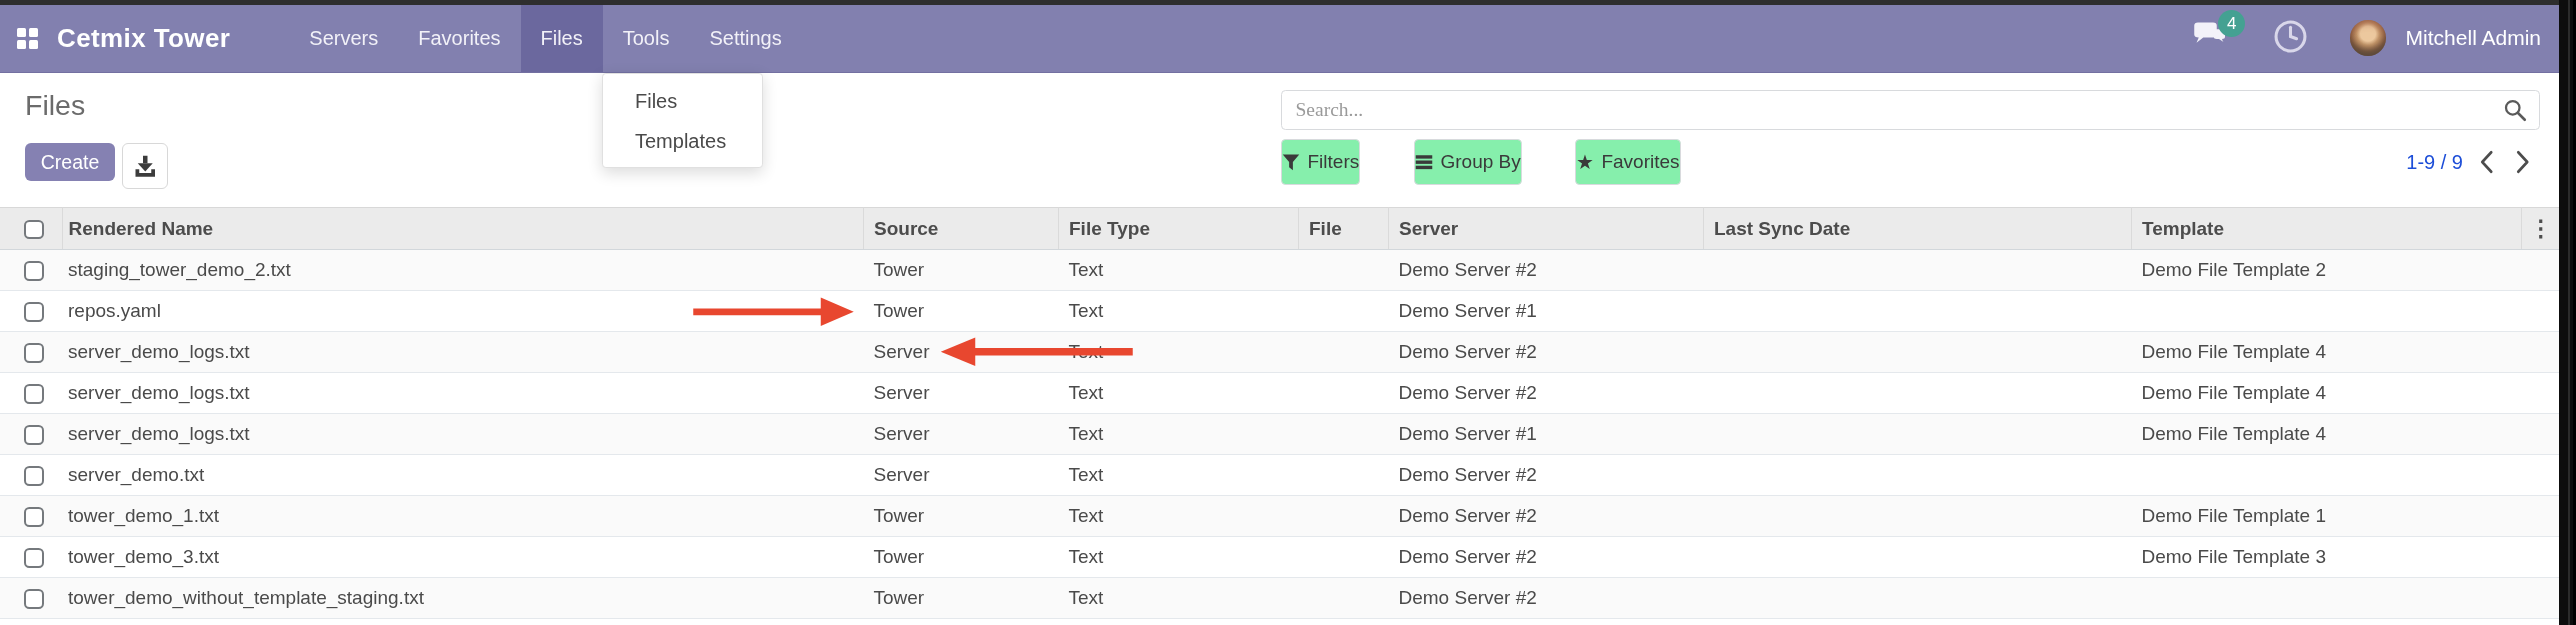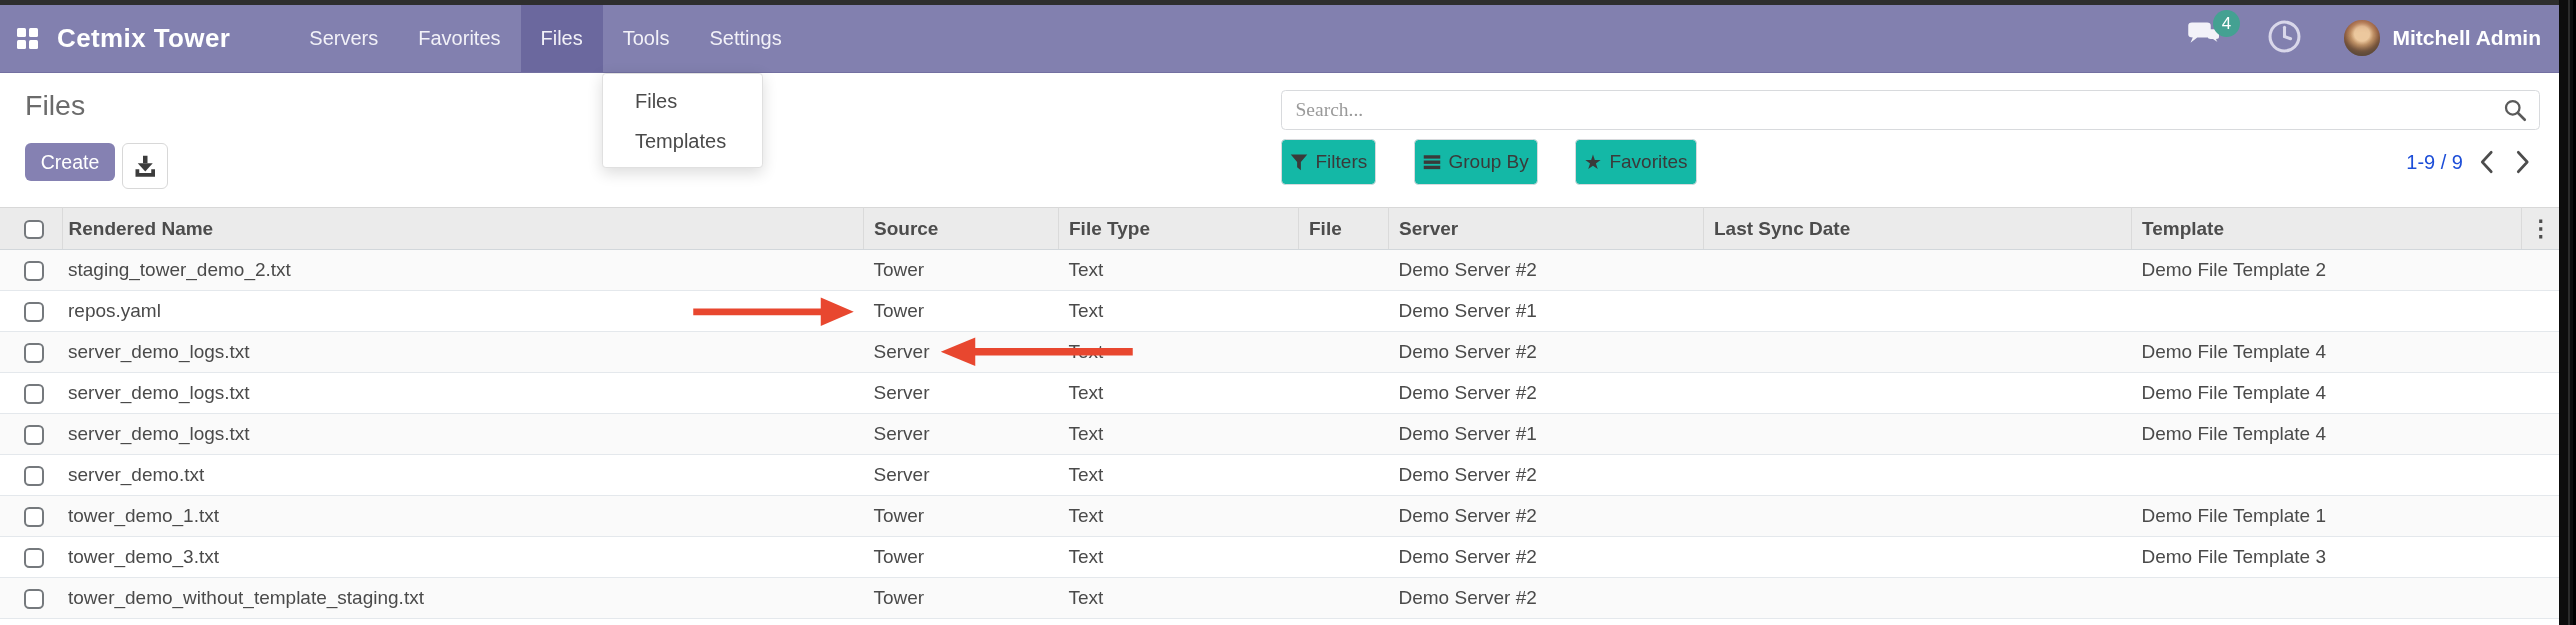--- a/index.html
+++ b/index.html
@@ -27,21 +27,21 @@
   #systray { margin-left:auto; margin-right:18px; display:flex; align-items:center; }
   #chat-wrap { position:relative; cursor:pointer; }
   #chat-badge { position:absolute; top:-10.5px; right:-19.5px; min-width:27px; height:27px;
                 background:#44a192; color:#fff; border-radius:13.5px; font-size:17px;
                 display:flex; align-items:center; justify-content:center; padding:0 4.5px; }
   #clock-wrap { margin-left:47px; cursor:pointer; }
   #avatar { margin-left:42px; width:36px; height:36px; border-radius:50%; cursor:pointer;
             background:
               radial-gradient(circle at 50% 38%, #ecc89e 0 26%, #c29468 40%, #8a5c3e 62%, #5a3a27 100%);
             box-shadow: inset 0 -10.5px 7.5px -4.5px rgba(70,70,60,.55), inset 0 7.5px 6px -3px rgba(150,80,60,.45); }
-  #user-name { margin-left:12px; font-size:21px; font-weight:700; cursor:pointer; }
+  #user-name { margin-left:20px; font-size:21px; font-weight:400; cursor:pointer; }
 
   
   #files-dropdown { left:602px; top:73px; width:161px; height:95px; background:#fff;
                     border:0.8px solid #e0e0e0; border-radius:3.8px; z-index:40;
                     box-shadow:0 4.5px 15px rgba(0,0,0,.14); padding-top:7.5px; }
   #files-dropdown .dd-item { height:40px; display:flex; align-items:center; padding-left:32px;
                              font-size:20px; color:#4a4a4a; cursor:pointer; }
 
   
   #page-title { left:25px; top:89px; font-size:28.5px; color:#6b6b6b; }
@@ -53,23 +53,23 @@
                   display:flex; align-items:center; justify-content:center; }
 
   
   #search-box { left:1281px; top:90px; width:1259px; height:40px; border:1.5px solid #d8dadd;
                 border-radius:4.5px; background:#fff; display:flex; align-items:center; }
   #search-input { flex:1; border:none; outline:none; font-size:19.5px; color:#555;
                   padding:0 13.5px; background:transparent; font-family:Liberation Serif, serif; }
   #search-input::placeholder { color:#9a9a9a; }
   #search-icon { margin-right:12px; cursor:pointer; display:flex; }
 
-  .cp-btn { top:139px; height:46px; background:#14b8a6; border:1.5px solid #d8dadd; border-radius:4.5px;
+  .cp-btn { top:139px; height:46px; background:#86efac; border:1.5px solid #d8dadd; border-radius:4.5px;
             font-size:19px; color:#3a3a3a; display:flex; align-items:center; gap:7.5px;
-            padding:0 8px; cursor:pointer; font-family:"Liberation Sans",sans-serif; }
+            padding:0 0; cursor:pointer; font-family:"Liberation Sans",sans-serif; }
   #filters-btn { left:1281px; }
   #groupby-btn { left:1414px; }
   #favorites-btn { left:1575px; }
   .star-glyph { font-size:20px; line-height:1; }
 
   #pager { top:139px; left:2340px; width:195px; height:46px; display:flex; align-items:center;
            justify-content:flex-end; gap:10.5px; }
   #pager-value { font-size:20px; color:#1d4ed8; white-space:nowrap; }
   .pager-chev { cursor:pointer; display:flex; padding:3px; }
 

